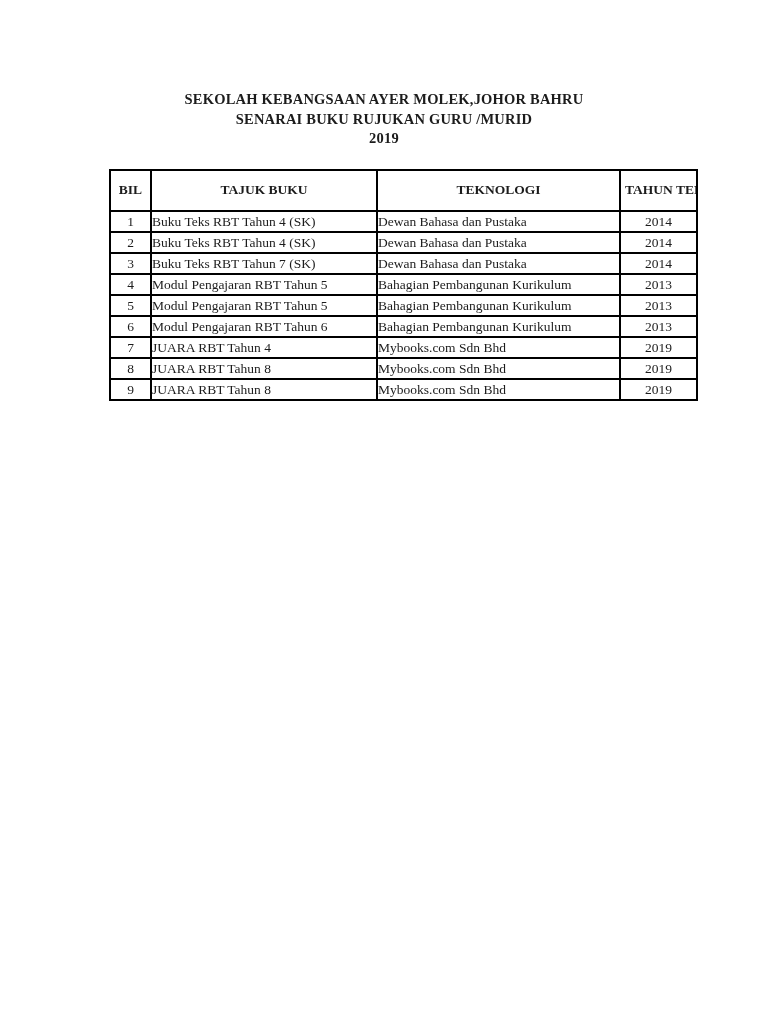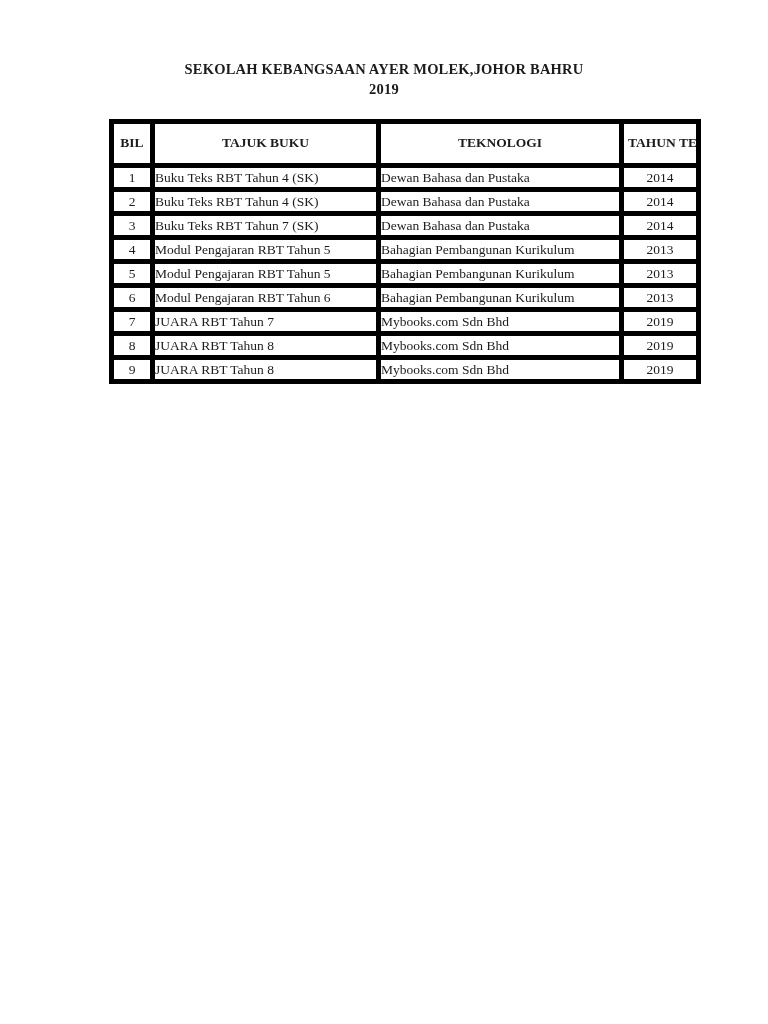--- a/index.html
+++ b/index.html
@@ -10,40 +10,40 @@
   .page {
     position: relative;
     width: 768px;
     height: 1024px;
     background: #ffffff;
     font-family: "Liberation Serif", "DejaVu Serif", serif;
     color: #1c1c1c;
     overflow: hidden;
   }
   .title-block {
-    padding-top: 60px;
+    padding-top: 90px;
     text-align: center;
   }
   .title-line {
     font-size: 14.5px;
     font-weight: bold;
     line-height: 19.5px;
     letter-spacing: 0.2px;
     white-space: pre;
   }
   table.books {
     border-collapse: collapse;
     table-layout: fixed;
     margin-left: 109px;
     margin-top: 20px;
     width: 587px;
   }
   table.books th,
   table.books td {
-    border: 5px solid #000000;
+    border: 2px solid #000000;
     font-size: 13.5px;
     padding: 0;
     overflow: hidden;
     white-space: nowrap;
   }
   table.books th {
     font-weight: bold;
     text-align: center;
     height: 37px;
     line-height: 16.5px;
@@ -62,20 +62,21 @@
     margin-top: 15px;
   }
 </style>
 </head>
 <body>
 
 <div class="page">
 
   <div class="title-block">
     <div class="title-line">SEKOLAH KEBANGSAAN AYER MOLEK,JOHOR BAHRU</div>
+    <div class="title-line">SENARAI BUKU RUJUKAN GURU /MURID</div>
     <div class="title-line">2019</div>
   </div>
 
   <table class="books">
     <colgroup>
       <col style="width:41px">
       <col style="width:226px">
       <col style="width:243px">
       <col style="width:77px">
     </colgroup>
@@ -119,21 +120,21 @@
           <td class="c-tahun">2013</td>
         </tr>
         <tr>
           <td class="c-bil">6</td>
           <td class="c-tajuk">Modul Pengajaran RBT Tahun 6</td>
           <td class="c-penerbit">Bahagian Pembangunan Kurikulum</td>
           <td class="c-tahun">2013</td>
         </tr>
         <tr>
           <td class="c-bil">7</td>
-          <td class="c-tajuk">JUARA RBT Tahun 7</td>
+          <td class="c-tajuk">JUARA RBT Tahun 4</td>
           <td class="c-penerbit">Mybooks.com Sdn Bhd</td>
           <td class="c-tahun">2019</td>
         </tr>
         <tr>
           <td class="c-bil">8</td>
           <td class="c-tajuk">JUARA RBT Tahun 8</td>
           <td class="c-penerbit">Mybooks.com Sdn Bhd</td>
           <td class="c-tahun">2019</td>
         </tr>
         <tr>

